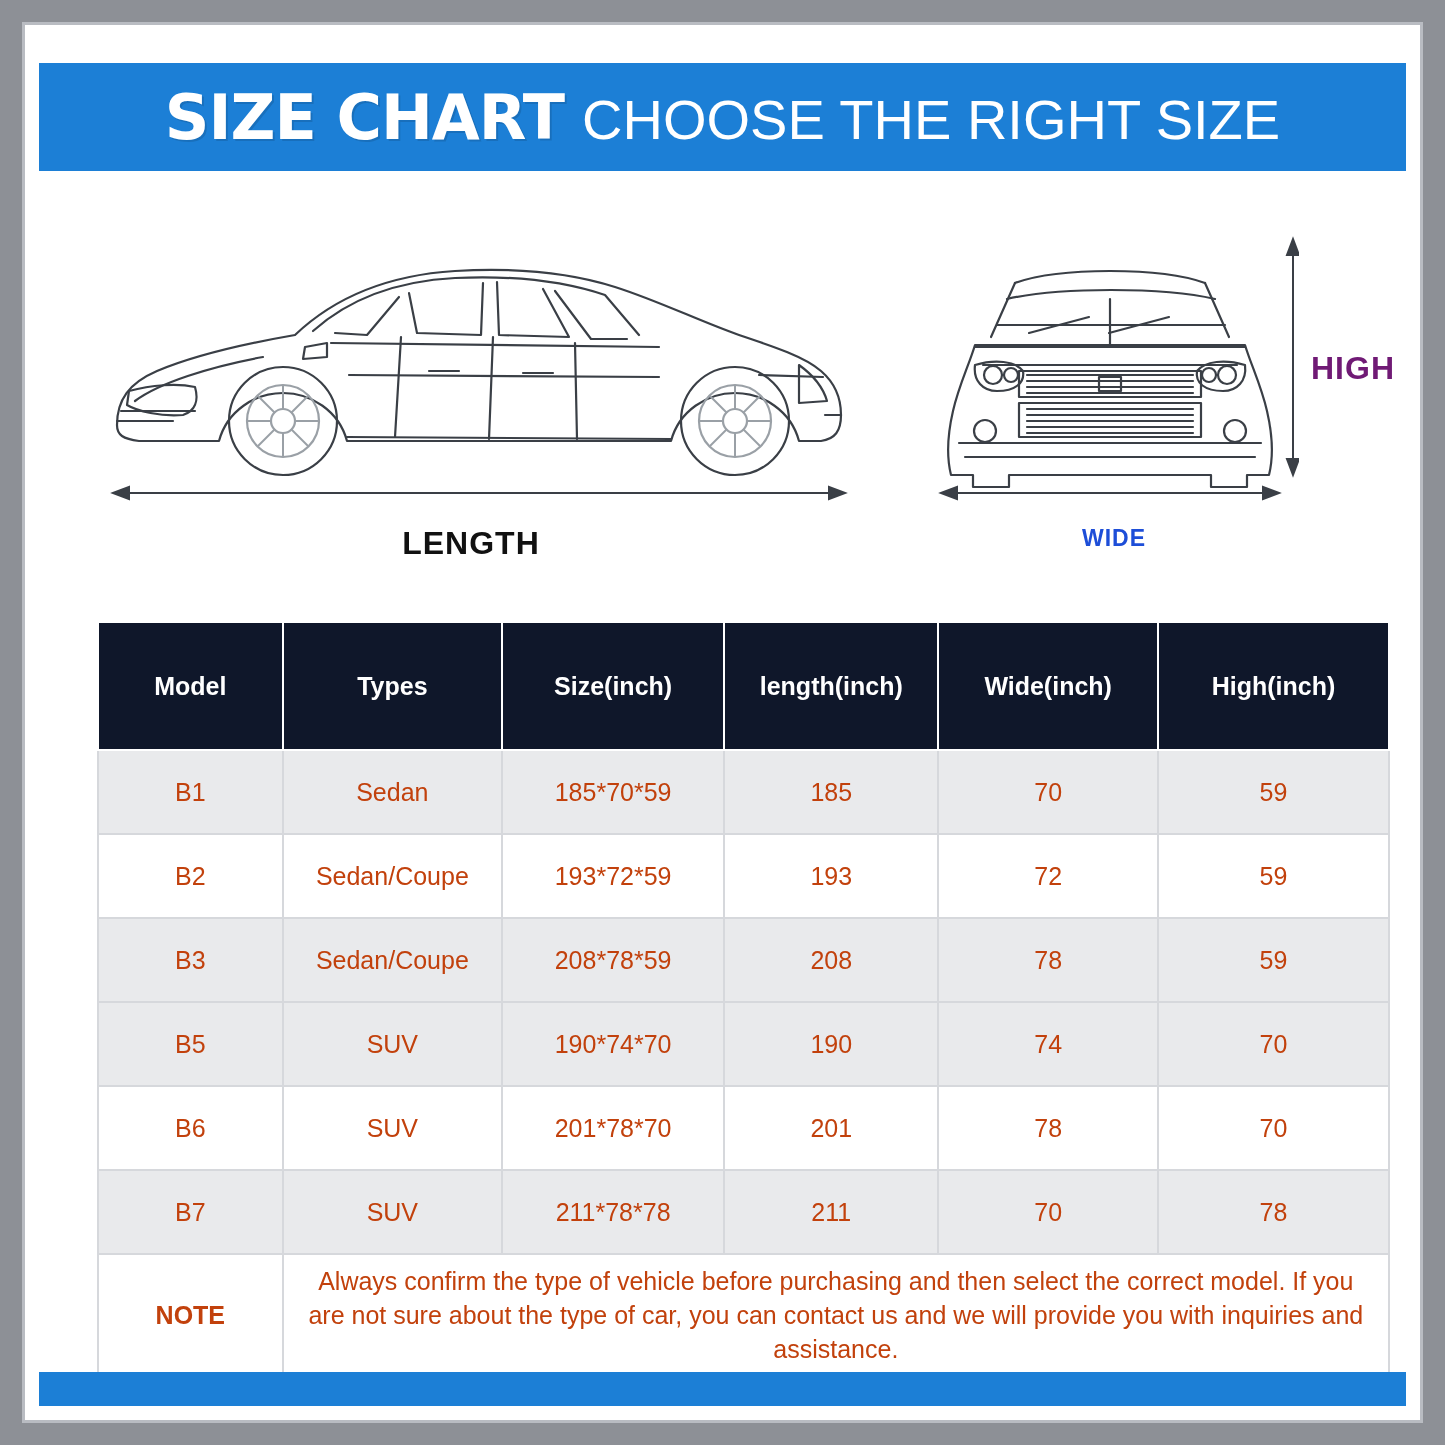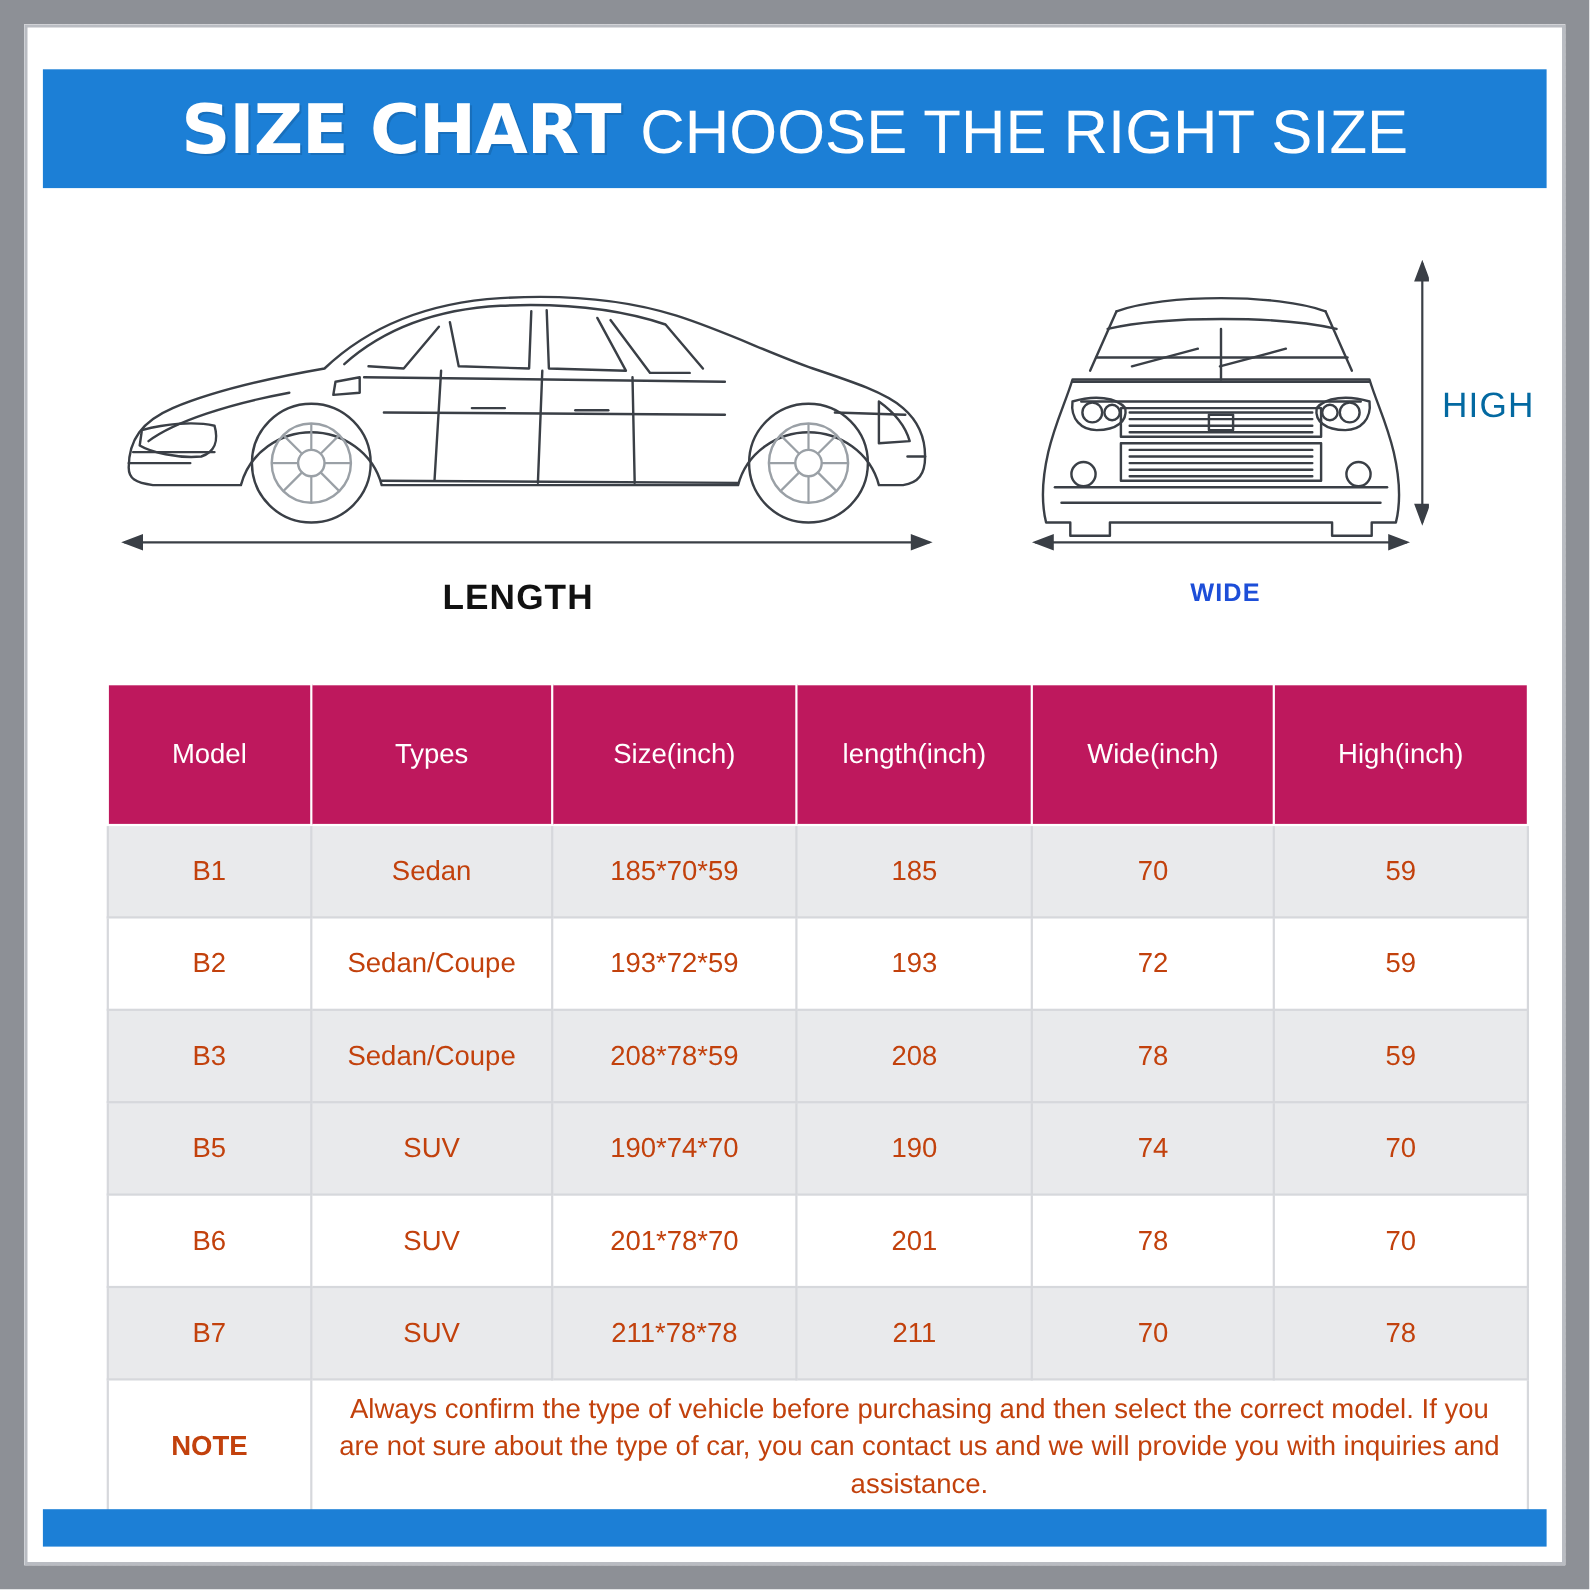--- a/index.html
+++ b/index.html
@@ -114,42 +114,42 @@
     font-size: 23px;
     font-weight: bold;
     color: #1d4ed8;
     letter-spacing: 1px;
   }
   .label-high {
     position: absolute;
     left: 1272px;
     top: 185px;
     font-size: 32px;
-    font-weight: normal;
-    color: #0369a1;
+    font-weight: bold;
+    color: #701a75;
     letter-spacing: 1px;
   }
 
   
   .table-wrap {
     position: absolute;
     left: 72px;
     top: 596px;
     width: 1293px;
   }
   table.size-table {
     border-collapse: collapse;
     width: 100%;
     table-layout: fixed;
   }
   table.size-table th {
-    background: #be185d;
+    background: #0f172a;
     color: #ffffff;
     font-size: 25px;
-    font-weight: normal;
+    font-weight: bold;
     height: 124px;
     border: 2px solid #ffffff;
     text-align: center;
     vertical-align: middle;
   }
   table.size-table td {
     border: 2px solid #d6d8dc;
     text-align: center;
     vertical-align: middle;
     height: 80px;

